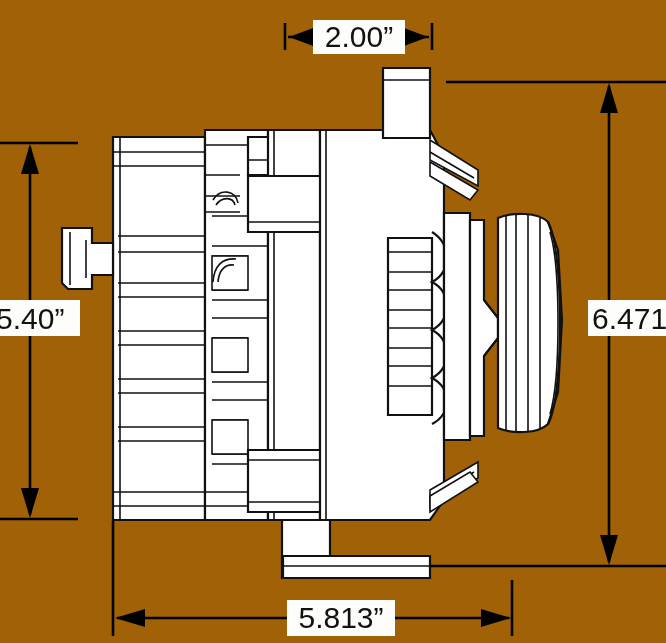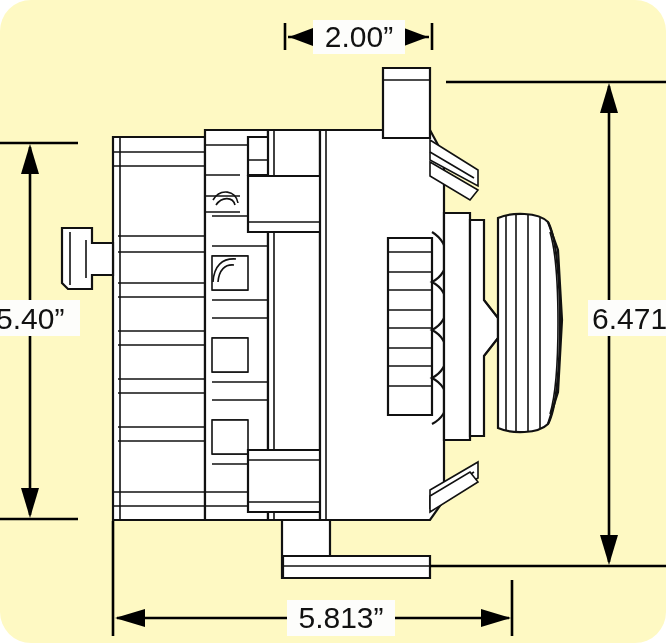--- a/index.html
+++ b/index.html
@@ -8,23 +8,22 @@
     padding: 0;
     background: #ffffff;
   }
   body {
     font-family: "Liberation Sans", sans-serif;
   }
   #drawing-root {
     position: relative;
     width: 666px;
     height: 643px;
-    background: #fef9c3;
+    background: #a16207;
     overflow: hidden;
-    border-radius: 31px;
   }
   svg.drawing {
     display: block;
     width: 666px;
     height: 643px;
   }
   .part-line {
     fill: none;
     stroke: #111111;
     stroke-width: 2.2;

